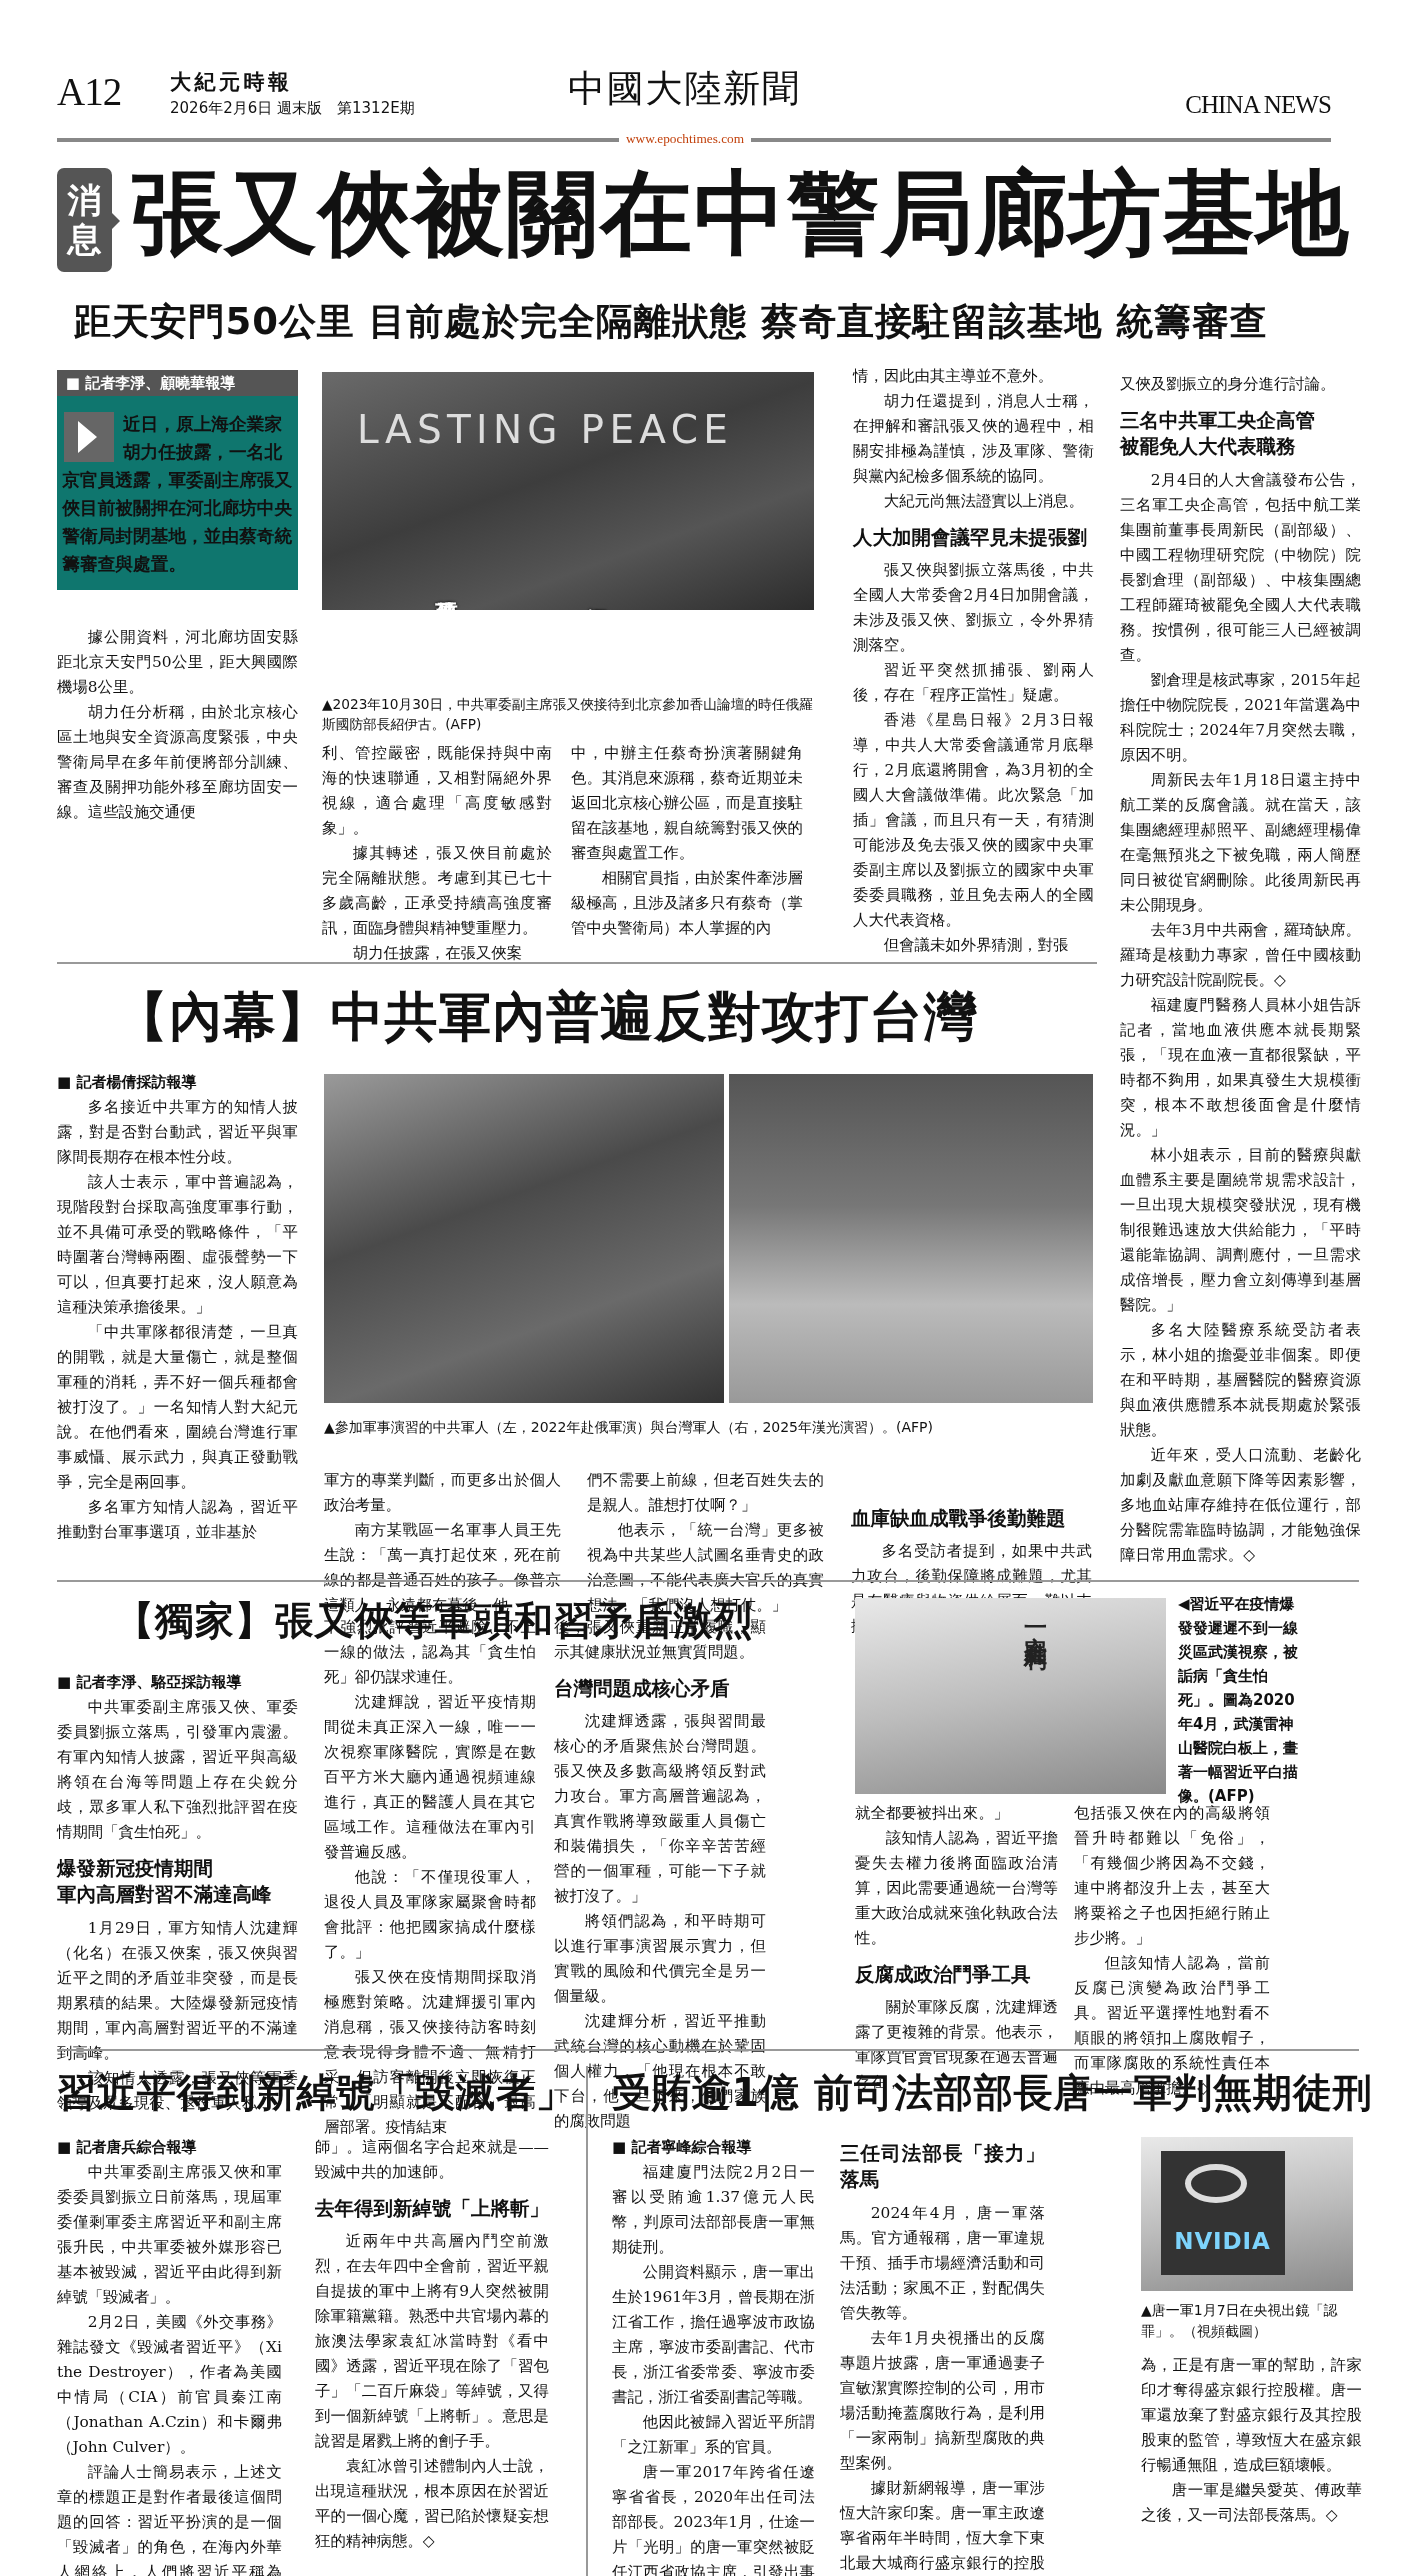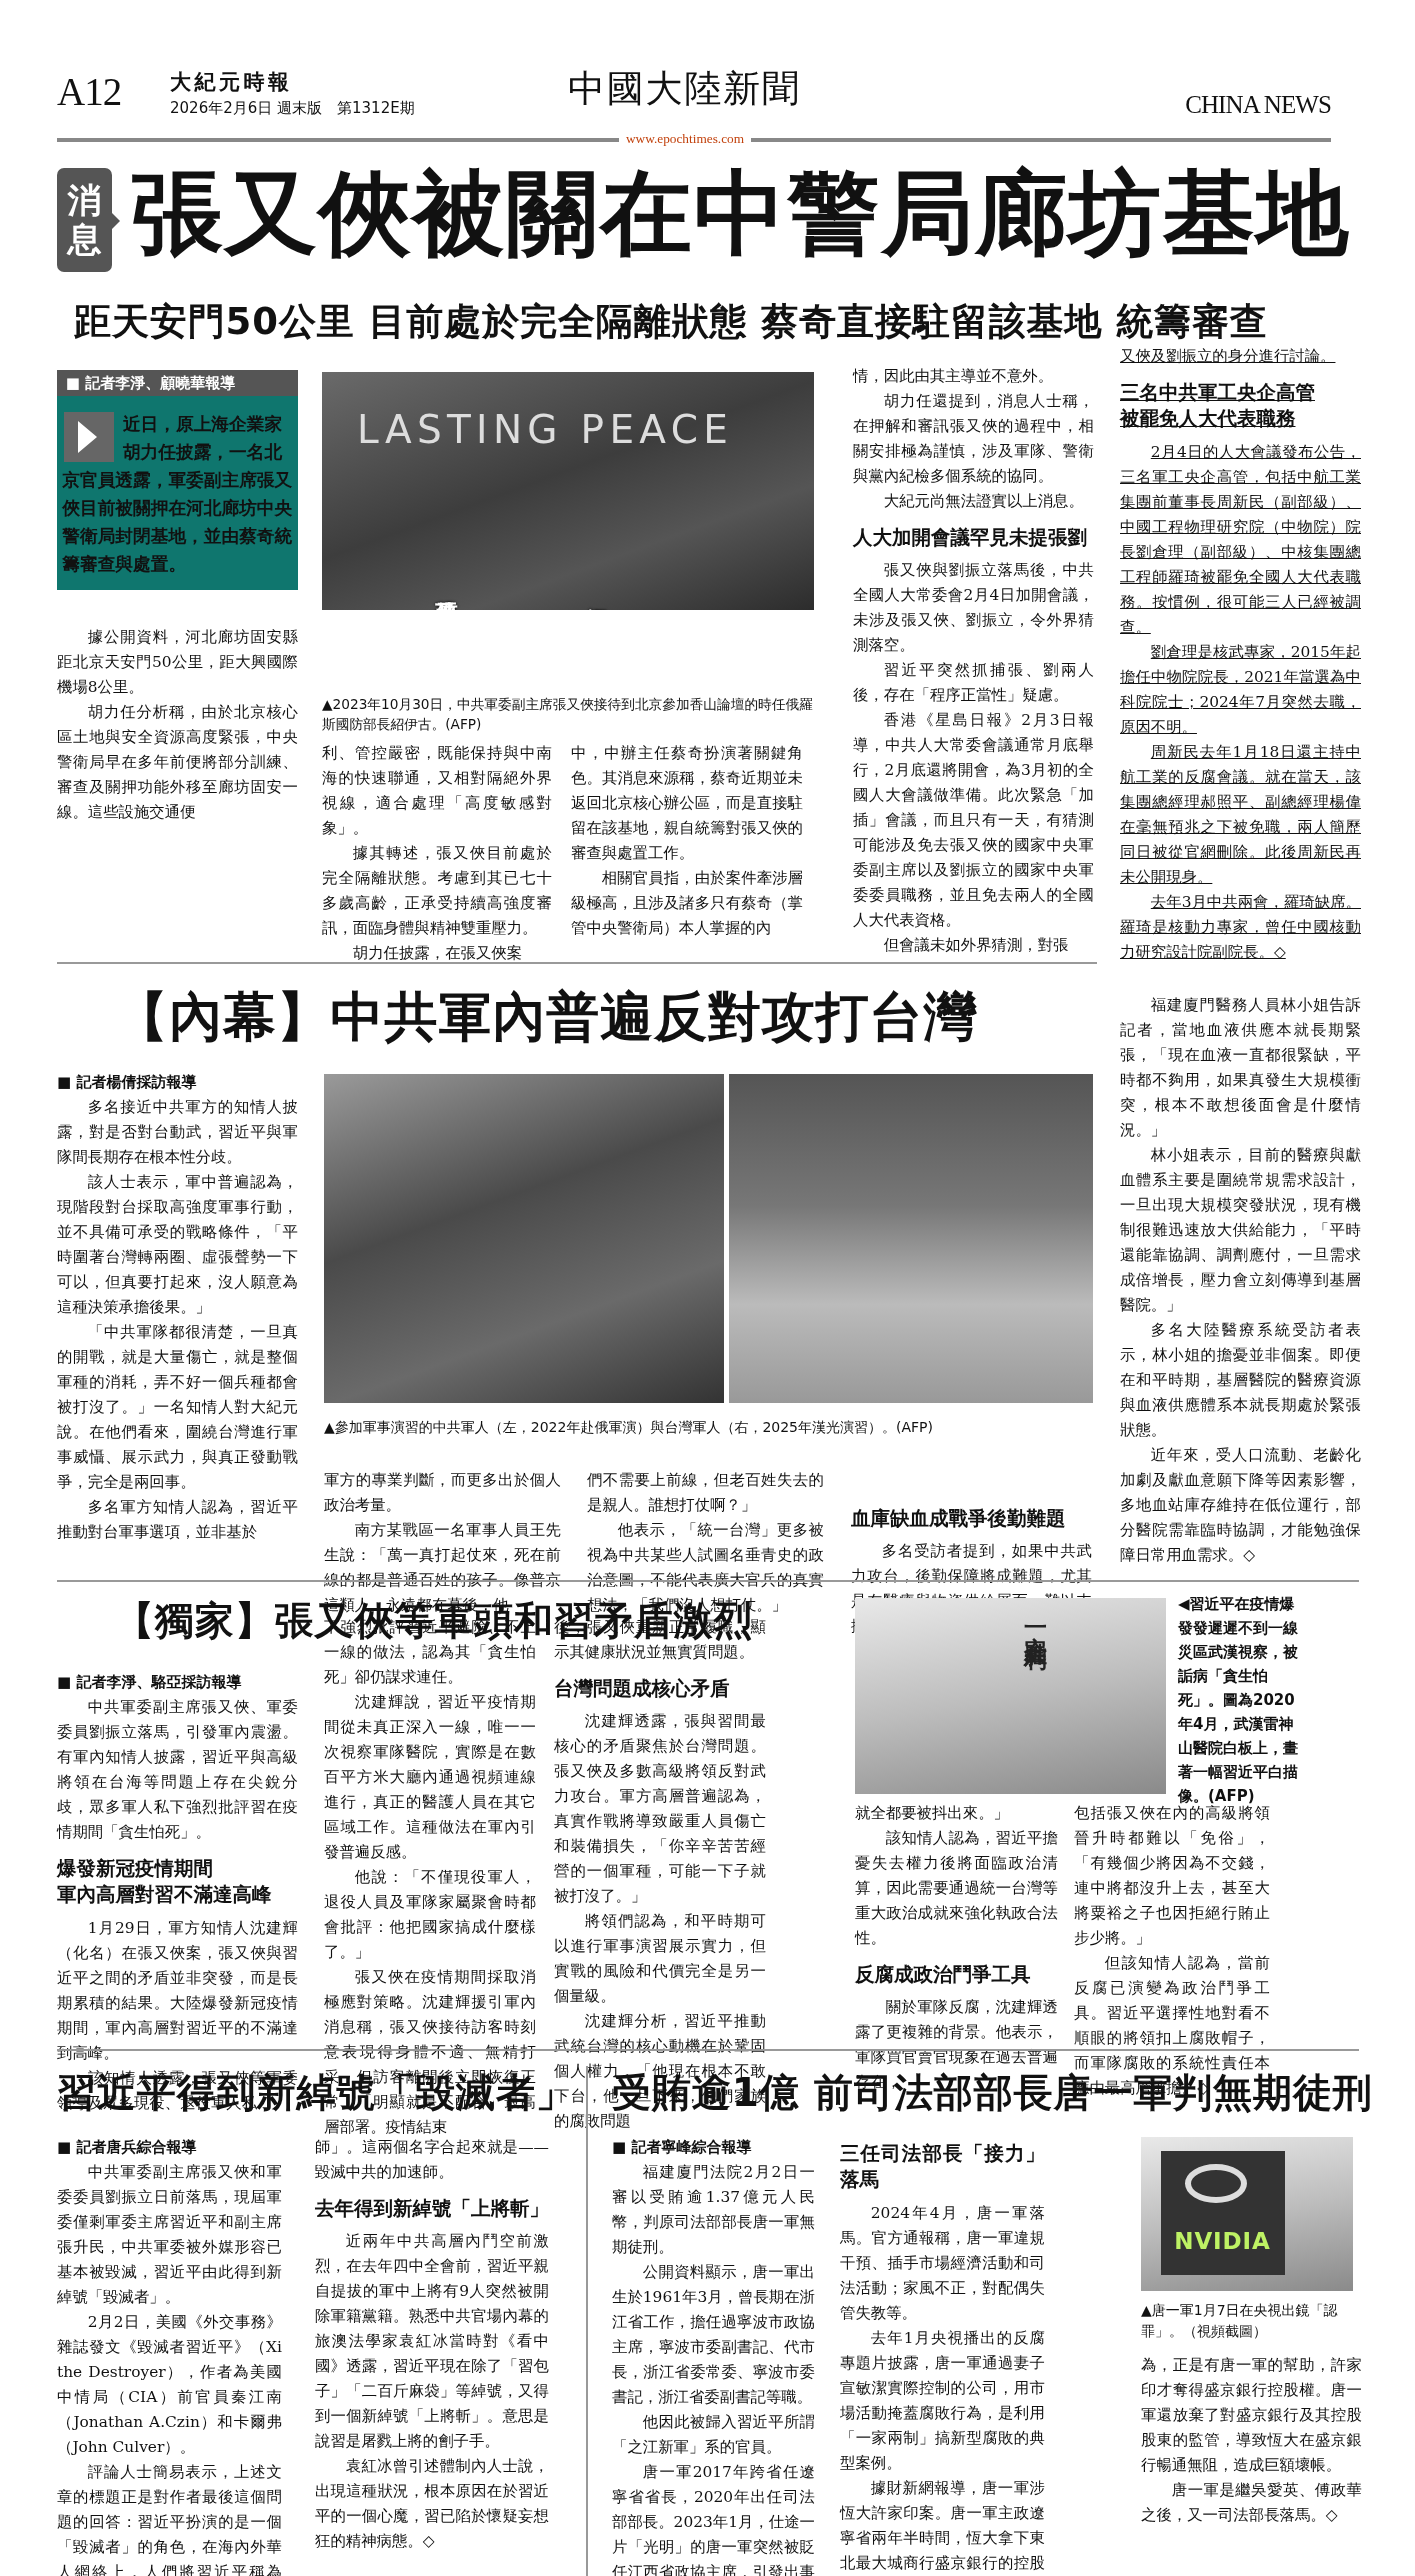--- a/index.html
+++ b/index.html
@@ -45,21 +45,21 @@
   .leadbox .bar::before { content: "■ "; }
   .leadbox .body { padding: 14px 5.3px 12.4px; font-family: "DejaVu Sans", sans-serif; font-weight: bold; font-size: 17.7px; line-height: 28px; }
   .chev { float: left; width: 50px; height: 50px; margin: 1.8px 8.8px 3.5px 1.8px; background: #666; position: relative; }
   .chev::after { content: ""; position: absolute; left: 14px; top: 8.8px; width: 0; height: 0; border-top: 16px solid transparent; border-bottom: 16px solid transparent; border-left: 19.5px solid #fff; }
 
   
   .photo { background: linear-gradient(160deg, #6a6a6a 0%, #3d3d3d 45%, #555 70%, #2c2c2c 100%); overflow: hidden; }
   .photo .lbl { position: absolute; color: #fff; font-family: "DejaVu Sans", sans-serif; font-weight: bold; font-size: 23px; writing-mode: vertical-rl; text-shadow: 0 0 2.7px #000; }
   .photo .banner { position: absolute; left: 35px; top: 35px; color: #ddd; font-family: "DejaVu Sans", sans-serif; font-size: 39px; letter-spacing: 5.3px; }
   .photo-light { background: linear-gradient(170deg, #e9e9e9 0%, #bdbdbd 50%, #8a8a8a 100%); }
-  .nvidia-sign { position: absolute; left: 19.5px; top: 14px; width: 124px; height: 124px; background: #333; color: #bef264; font-family: "DejaVu Sans", sans-serif; font-weight: bold; font-size: 23px; display: flex; align-items: flex-end; justify-content: center; padding-bottom: 21px; letter-spacing: 0.9px; }
+  .nvidia-sign { position: absolute; left: 19.5px; top: 14px; width: 124px; height: 124px; background: #333; color: #7dd3fc; font-family: "DejaVu Sans", sans-serif; font-weight: bold; font-size: 23px; display: flex; align-items: flex-end; justify-content: center; padding-bottom: 21px; letter-spacing: 0.9px; }
   .nvidia-eye { position: absolute; left: 44px; top: 26.5px; width: 62px; height: 39px; border: 6.2px solid #ddd; border-radius: 50%; }
 
   
   .sec-h { font-family: "DejaVu Sans", sans-serif; font-size: 53px; letter-spacing: 0.9px; }
   .sec-h2 { font-family: "DejaVu Sans", sans-serif; font-size: 39px; letter-spacing: 0.9px; }
   .vrule { width: 1.8px; background: #999; }
 </style>
 </head>
 <body>
 
@@ -115,21 +115,21 @@
   <p class="noindent">情，因此由其主導並不意外。</p>
   <p>胡力任還提到，消息人士稱，在押解和審訊張又俠的過程中，相關安排極為謹慎，涉及軍隊、警衛與黨內紀檢多個系統的協同。</p>
   <p>大紀元尚無法證實以上消息。</p>
   <div class="subhead2">人大加開會議罕見未提張劉</div>
   <p>張又俠與劉振立落馬後，中共全國人大常委會2月4日加開會議，未涉及張又俠、劉振立，令外界猜測落空。</p>
   <p>習近平突然抓捕張、劉兩人後，存在「程序正當性」疑慮。</p>
   <p>香港《星島日報》2月3日報導，中共人大常委會議通常月底舉行，2月底還將開會，為3月初的全國人大會議做準備。此次緊急「加插」會議，而且只有一天，有猜測可能涉及免去張又俠的國家中央軍委副主席以及劉振立的國家中央軍委委員職務，並且免去兩人的全國人大代表資格。</p>
   <p>但會議未如外界猜測，對張</p>
 </div>
 
-<div class="abs col" style="left:1120px; top:344px; width:241px;text-decoration:underline;">
+<div class="abs col" style="left:1120px; top:372px; width:241px;">
   <p class="noindent">又俠及劉振立的身分進行討論。</p>
   <div class="subhead2">
     <div>三名中共軍工央企高管</div>
     <div>被罷免人大代表職務</div>
   </div>
   <p>2月4日的人大會議發布公告，三名軍工央企高管，包括中航工業集團前董事長周新民（副部級）、中國工程物理研究院（中物院）院長劉倉理（副部級）、中核集團總工程師羅琦被罷免全國人大代表職務。按慣例，很可能三人已經被調查。</p>
   <p>劉倉理是核武專家，2015年起擔任中物院院長，2021年當選為中科院院士；2024年7月突然去職，原因不明。</p>
   <p>周新民去年1月18日還主持中航工業的反腐會議。就在當天，該集團總經理郝照平、副總經理楊偉在毫無預兆之下被免職，兩人簡歷同日被從官網刪除。此後周新民再未公開現身。</p>
   <p>去年3月中共兩會，羅琦缺席。羅琦是核動力專家，曾任中國核動力研究設計院副院長。◇</p>
 </div>

